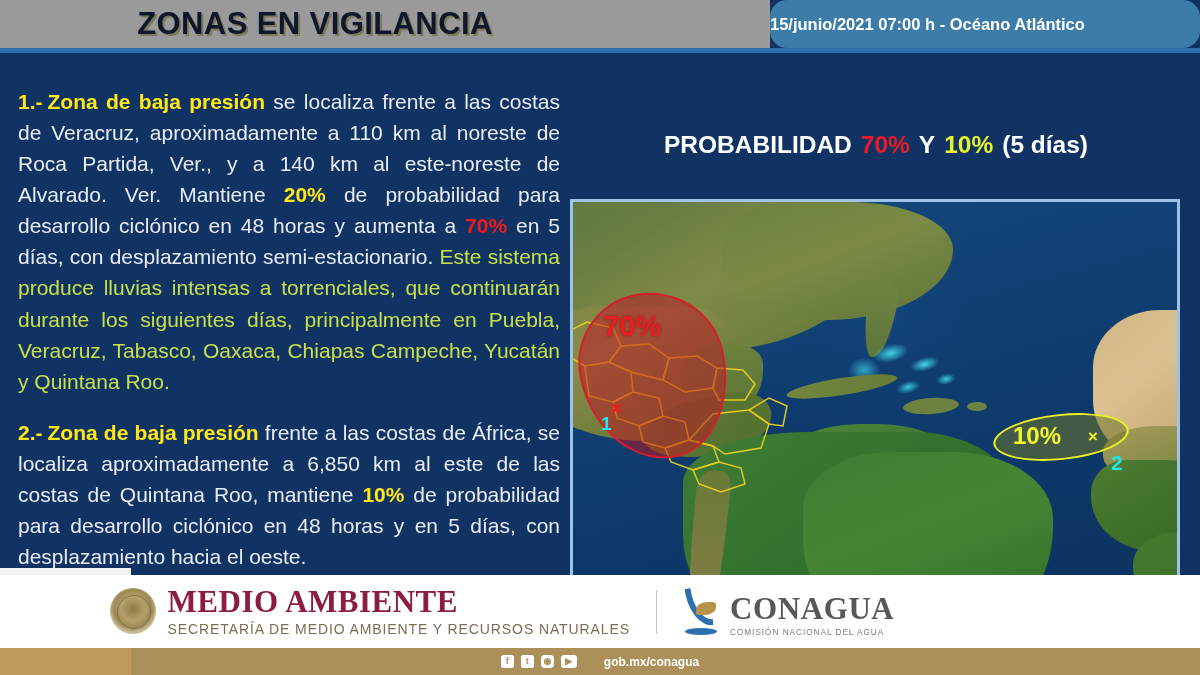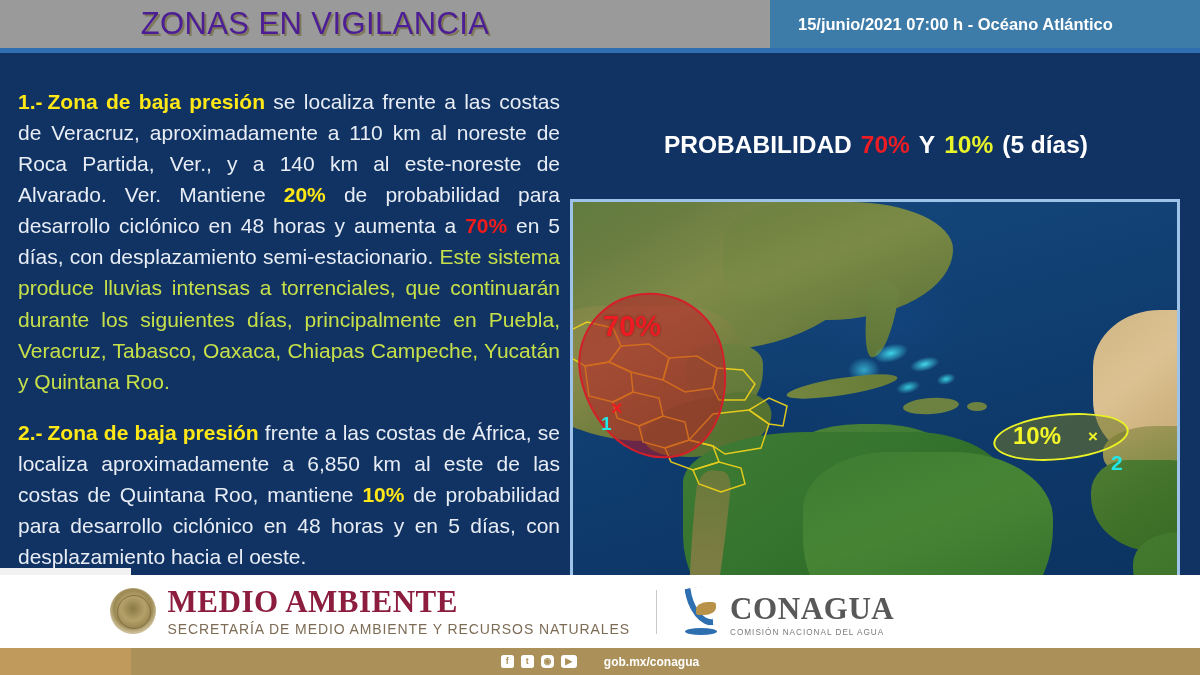--- a/index.html
+++ b/index.html
@@ -29,32 +29,33 @@
   .header-left {
     width: 770px; height: 48px;
     background: #9a9a9a;
     display: flex;
     align-items: center;
     justify-content: center;
     padding-right: 140px;
   }
   .header-title {
     font-size: 31px;
-    font-weight: normal;
-    color: #4c1d95;
+    font-weight: bold;
+    color: #0f172a;
     letter-spacing: 0.4px;
     text-shadow: 2px 2px 0 rgba(90,80,10,.45);
     white-space: nowrap;
   }
   .header-right {
     width: 430px; height: 48px;
     background: #3d7ba8;
     display: flex;
     align-items: center;
-    padding-left: 28px;
+    padding-left: 0;
+    border-radius: 17px;
   }
   .header-date {
     font-size: 16.5px;
     font-weight: bold;
     color: #ffffff;
     white-space: nowrap;
   }
   .header-rule {
     position: absolute;
     left: 0; top: 48px;

